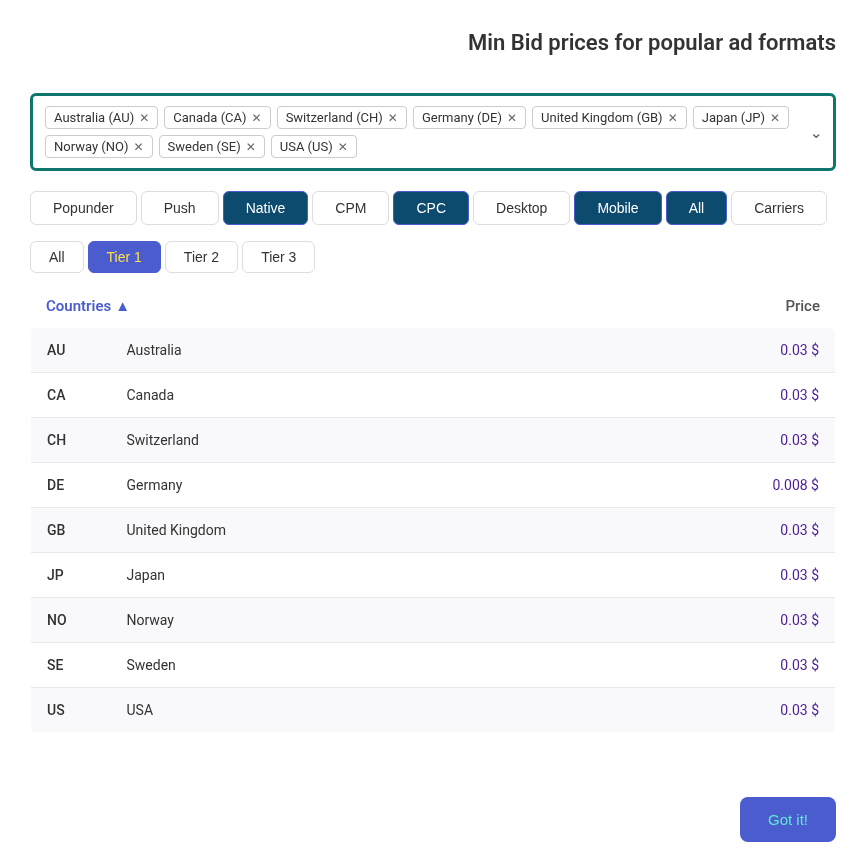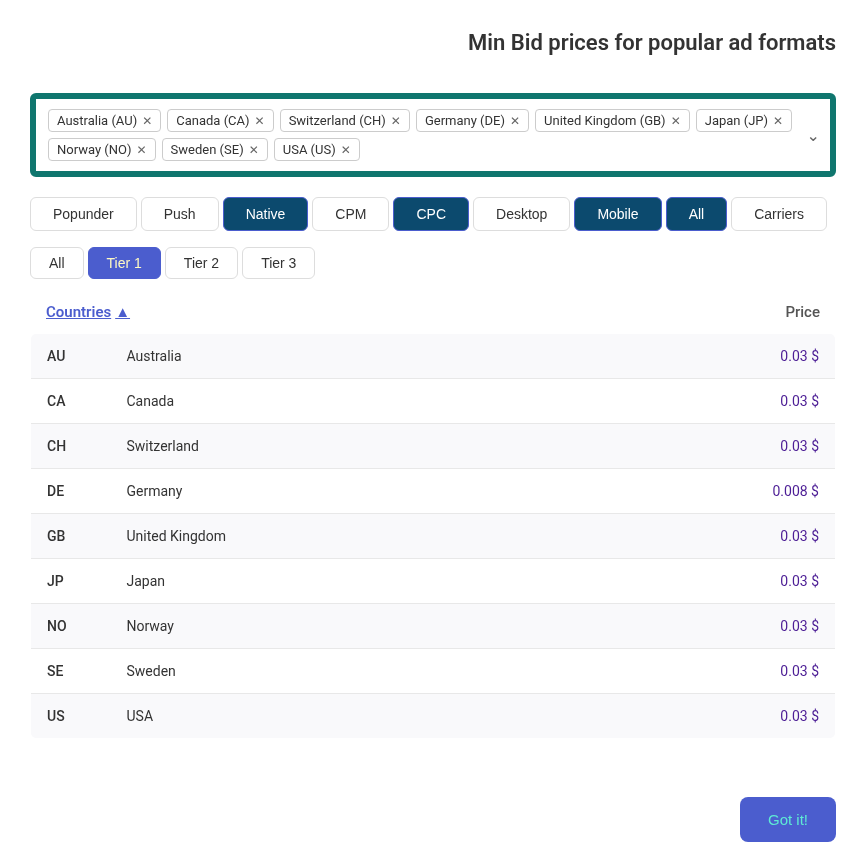--- a/index.html
+++ b/index.html
@@ -22,21 +22,21 @@
       text-align: right;
       font-size: 22px;
       font-weight: 600;
       color: #333;
       margin-bottom: 38px;
       padding-top: 10px;
     }
 
     
     .tags-container {
-      border: 6px solid #0f766e;
+      border: 3px solid #0f766e;
       border-radius: 6px;
       padding: 10px 12px;
       display: flex;
       flex-wrap: wrap;
       gap: 6px;
       align-items: center;
       position: relative;
       margin-bottom: 20px;
     }
 
@@ -105,41 +105,40 @@
       border: 1px solid #ddd;
       border-radius: 6px;
       background: #fff;
       color: #333;
       font-size: 14px;
       cursor: pointer;
     }
 
     .tier-btn.active {
       background: #4b5dce;
-      color: #fef9c3;
+      color: #fde047;
       border-color: #4b5dce;
     }
 
     
     .table-header {
       display: flex;
       justify-content: space-between;
       padding: 0 16px 12px 16px;
       border-bottom: none;
     }
 
     .table-header-countries {
       color: #4b5dce;
       font-weight: 600;
       font-size: 15px;
       display: flex;
       align-items: center;
       gap: 4px;
       cursor: pointer;
-      text-decoration: underline;
     }
 
     .table-header-price {
       color: #555;
       font-weight: 500;
       font-size: 15px;
     }
 
     .data-table {
       width: 100%;

